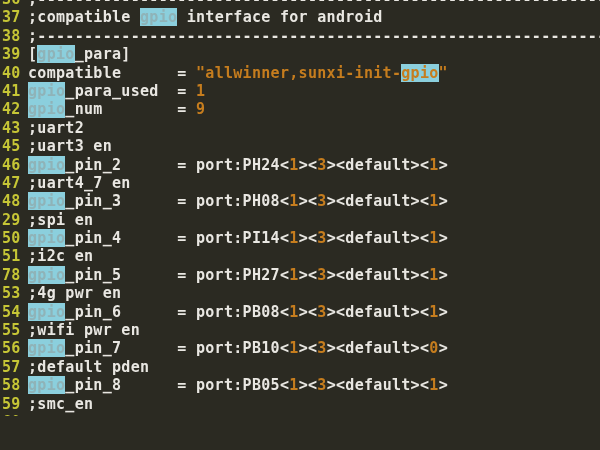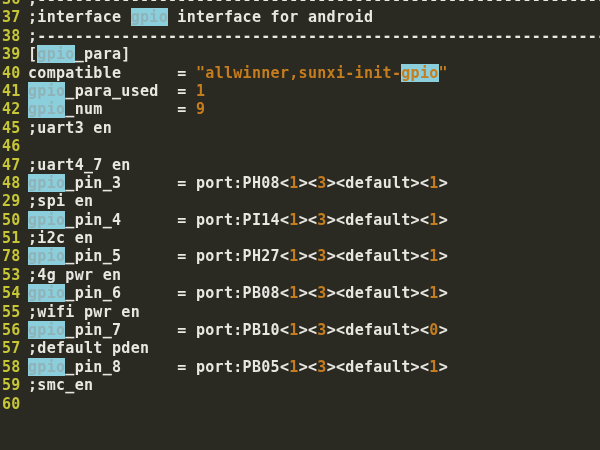--- a/index.html
+++ b/index.html
@@ -24,28 +24,29 @@
   .o{color:var(--orange,#c67d1e);}
   .h{background:var(--hlbg,#8bcfdd);color:var(--hlfg,#8fb3b8);}
   .ho{background:var(--hlbg,#8bcfdd);color:var(--orange,#c67d1e);}
 </style>
 </head>
 <body style="background: rgb(43, 42, 34);">
 
 <div class="editor">
   <div class="viewport" id="code-viewport">
       <div class="row"><span class="gutter">36</span><span class="code"><span class="t">;--------------------------------------------------------------------------------</span></span></div>
-      <div class="row"><span class="gutter">37</span><span class="code"><span class="t">;interface </span><span class="h">gpio</span><span class="t"> interface for android</span></span></div>
+      <div class="row"><span class="gutter">37</span><span class="code"><span class="t">;compatible </span><span class="h">gpio</span><span class="t"> interface for android</span></span></div>
       <div class="row"><span class="gutter">38</span><span class="code"><span class="t">;--------------------------------------------------------------------------------</span></span></div>
       <div class="row"><span class="gutter">39</span><span class="code"><span class="t">[</span><span class="h">gpio</span><span class="t">_para]</span></span></div>
       <div class="row"><span class="gutter">40</span><span class="code"><span class="t">compatible      = </span><span class="o">"allwinner,sunxi-init-</span><span class="ho">gpio</span><span class="o">"</span></span></div>
       <div class="row"><span class="gutter">41</span><span class="code"><span class="h">gpio</span><span class="t">_para_used  = </span><span class="o">1</span></span></div>
       <div class="row"><span class="gutter">42</span><span class="code"><span class="h">gpio</span><span class="t">_num        = </span><span class="o">9</span></span></div>
+      <div class="row"><span class="gutter">43</span><span class="code"><span class="t">;uart2</span></span></div>
       <div class="row"><span class="gutter">45</span><span class="code"><span class="t">;uart3 en</span></span></div>
-      <div class="row"><span class="gutter">46</span></div>
+      <div class="row"><span class="gutter">46</span><span class="code"><span class="h">gpio</span><span class="t">_pin_2      = port:PH24&lt;</span><span class="o">1</span><span class="t">&gt;&lt;</span><span class="o">3</span><span class="t">&gt;&lt;default&gt;&lt;</span><span class="o">1</span><span class="t">&gt;</span></span></div>
       <div class="row"><span class="gutter">47</span><span class="code"><span class="t">;uart4_7 en</span></span></div>
       <div class="row"><span class="gutter">48</span><span class="code"><span class="h">gpio</span><span class="t">_pin_3      = port:PH08&lt;</span><span class="o">1</span><span class="t">&gt;&lt;</span><span class="o">3</span><span class="t">&gt;&lt;default&gt;&lt;</span><span class="o">1</span><span class="t">&gt;</span></span></div>
       <div class="row"><span class="gutter">29</span><span class="code"><span class="t">;spi en</span></span></div>
       <div class="row"><span class="gutter">50</span><span class="code"><span class="h">gpio</span><span class="t">_pin_4      = port:PI14&lt;</span><span class="o">1</span><span class="t">&gt;&lt;</span><span class="o">3</span><span class="t">&gt;&lt;default&gt;&lt;</span><span class="o">1</span><span class="t">&gt;</span></span></div>
       <div class="row"><span class="gutter">51</span><span class="code"><span class="t">;i2c en</span></span></div>
       <div class="row"><span class="gutter">78</span><span class="code"><span class="h">gpio</span><span class="t">_pin_5      = port:PH27&lt;</span><span class="o">1</span><span class="t">&gt;&lt;</span><span class="o">3</span><span class="t">&gt;&lt;default&gt;&lt;</span><span class="o">1</span><span class="t">&gt;</span></span></div>
       <div class="row"><span class="gutter">53</span><span class="code"><span class="t">;4g pwr en</span></span></div>
       <div class="row"><span class="gutter">54</span><span class="code"><span class="h">gpio</span><span class="t">_pin_6      = port:PB08&lt;</span><span class="o">1</span><span class="t">&gt;&lt;</span><span class="o">3</span><span class="t">&gt;&lt;default&gt;&lt;</span><span class="o">1</span><span class="t">&gt;</span></span></div>
       <div class="row"><span class="gutter">55</span><span class="code"><span class="t">;wifi pwr en</span></span></div>
       <div class="row"><span class="gutter">56</span><span class="code"><span class="h">gpio</span><span class="t">_pin_7      = port:PB10&lt;</span><span class="o">1</span><span class="t">&gt;&lt;</span><span class="o">3</span><span class="t">&gt;&lt;default&gt;&lt;</span><span class="o">0</span><span class="t">&gt;</span></span></div>

